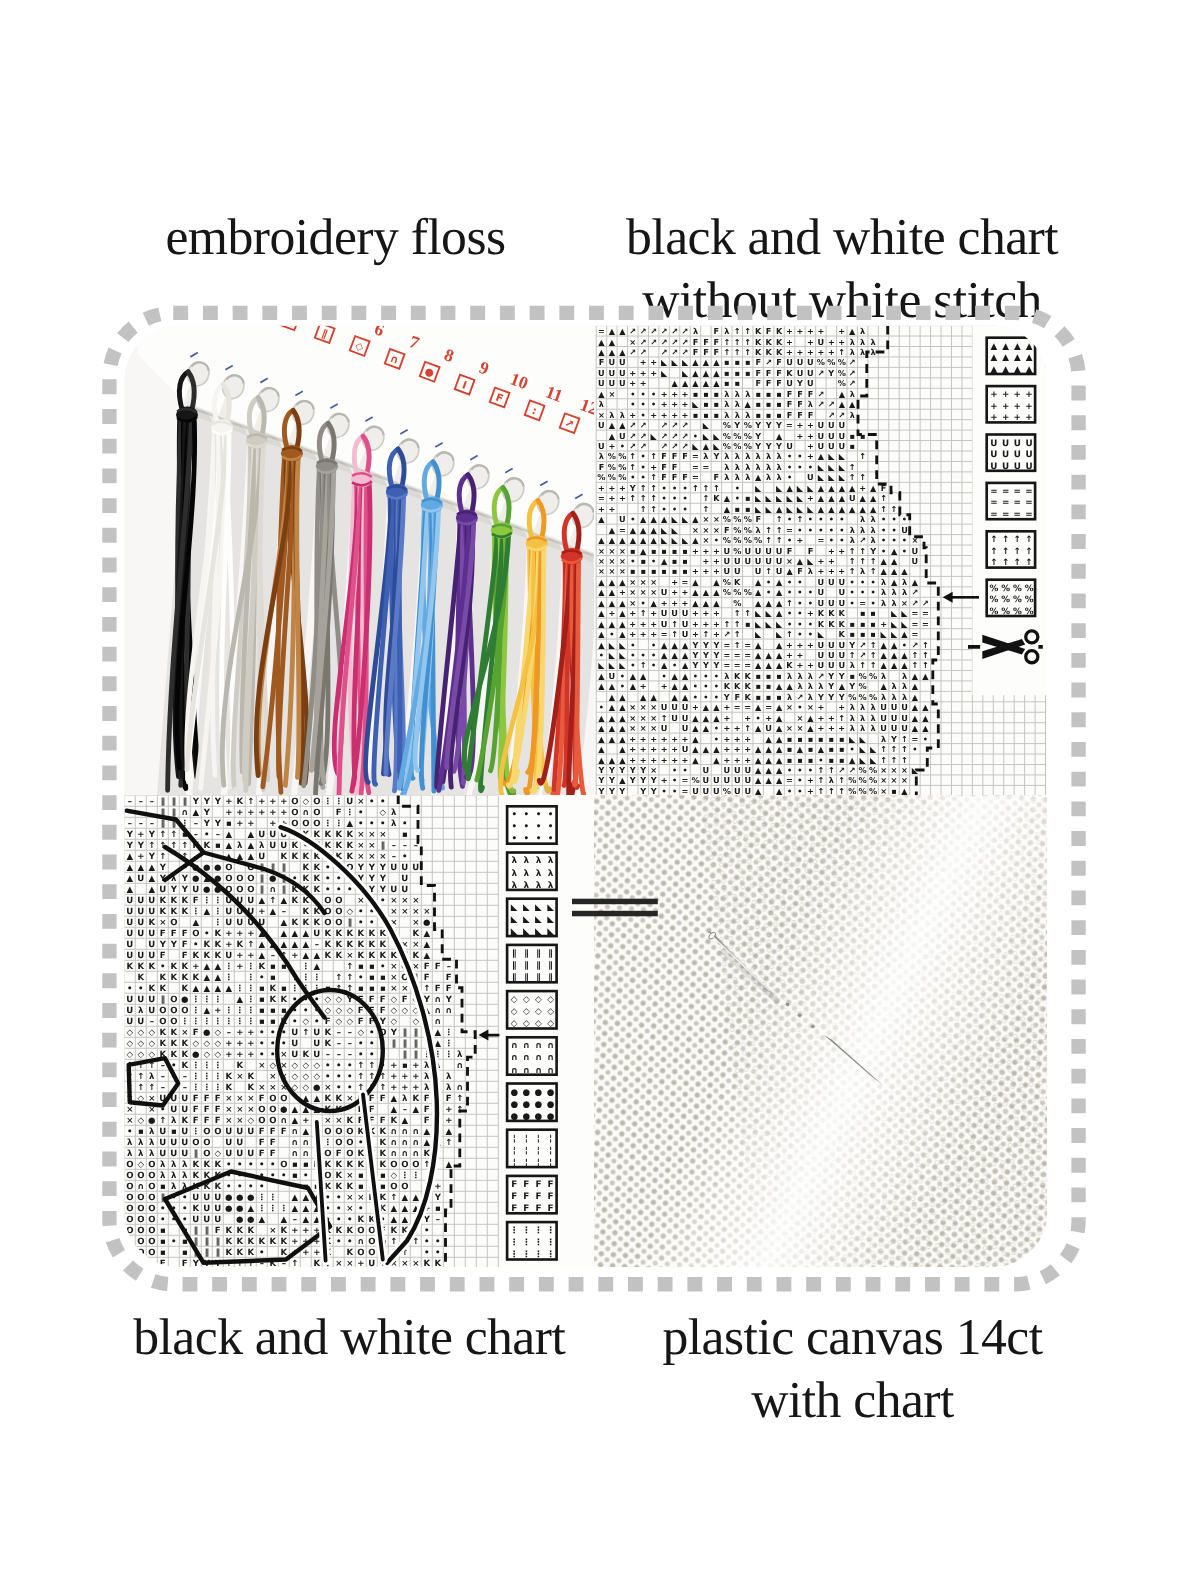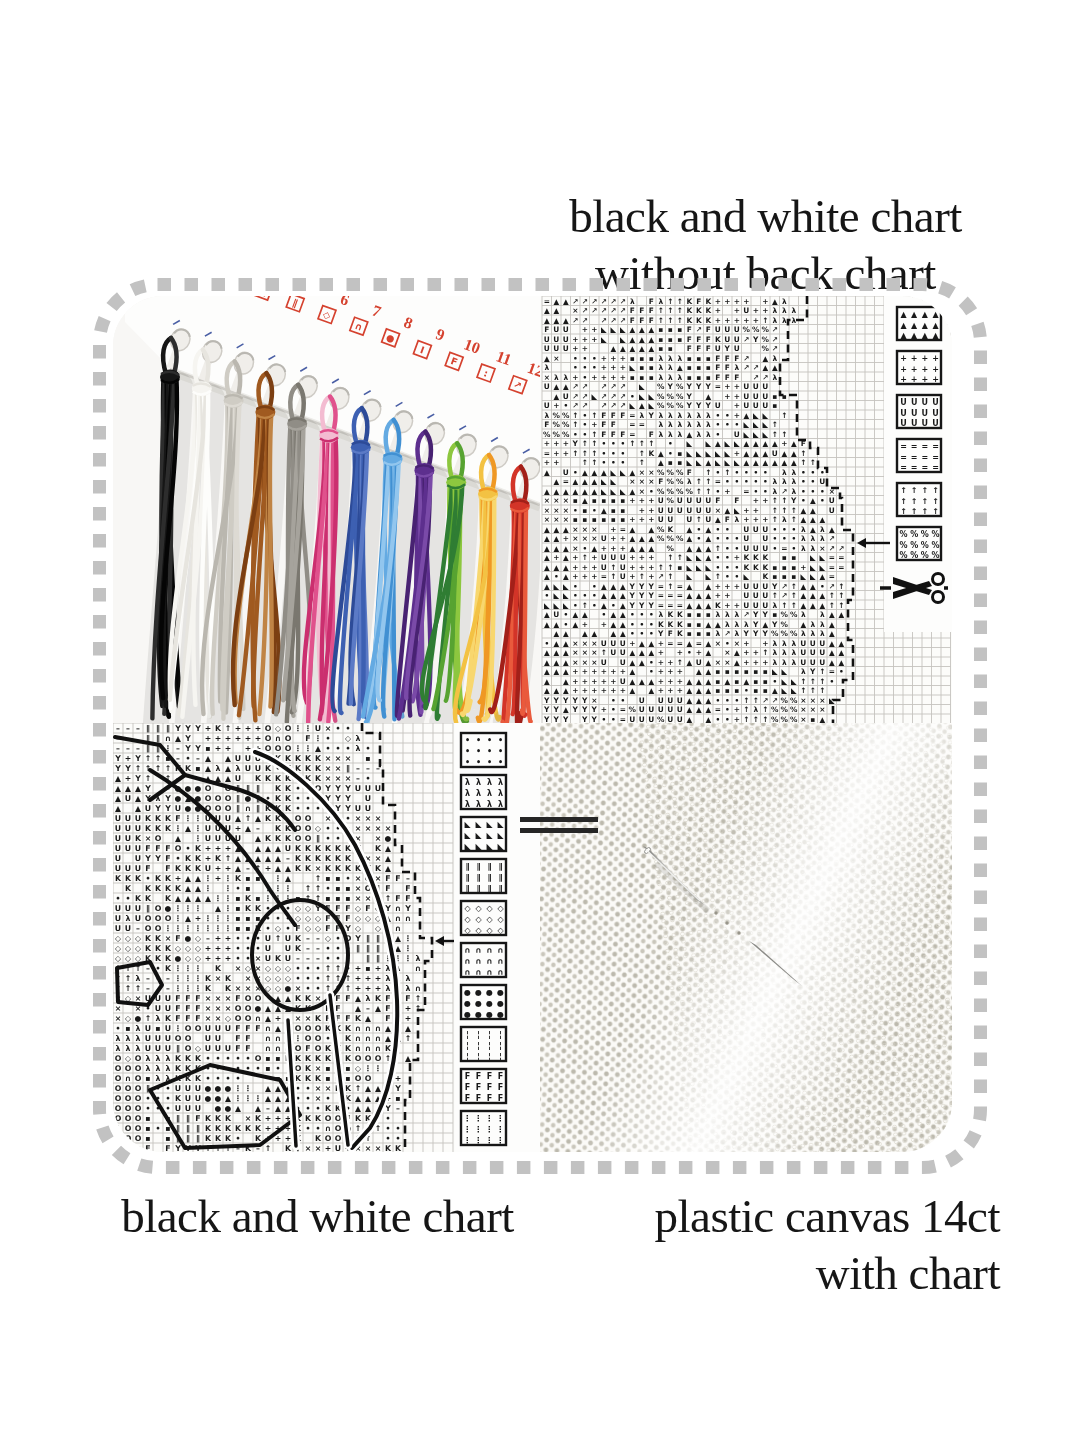--- a/index.html
+++ b/index.html
@@ -33,29 +33,30 @@
   #equals-bar .bar{position:absolute;left:0;width:100%;height:4.5px;background:#262626;}
   #equals-bar .bar.b2{top:11px;}
   svg text{user-select:none;}
 </style>
 </head>
 <body>
 
 <div id="stage">
 
   <div class="caption" style="left: 95px; top: 188px; width: 420px; color: rgb(22, 22, 22);">
+    <div>embroidery floss</div>
   </div>
   <div class="caption" style="left: 543px; top: 188px; width: 445px; color: rgb(22, 22, 22);">
     <div>black and white chart</div>
-    <div>without back chart</div>
+    <div>without white stitch</div>
   </div>
   <div class="caption" style="left: 95px; top: 1188px; width: 445px; color: rgb(22, 22, 22);">
     <div>black and white chart</div>
   </div>
-  <div class="caption" style="left: 550px; top: 1188px; width: 450px; color: rgb(22, 22, 22); text-align: right;">
+  <div class="caption" style="left: 550px; top: 1188px; width: 450px; color: rgb(22, 22, 22);">
     <div>plastic canvas 14ct</div>
     <div>with chart</div>
   </div>
 
   <svg class="abs" width="1080" height="1440" style="left:0;top:0;pointer-events:none;">
     <rect id="border-rect" x="99.5" y="284.5" width="881" height="883" rx="58" fill="none" stroke-width="13" stroke-dasharray="13.5 13.5" stroke="#c2c2c2"></rect>
   </svg>
 
   <div id="photos">
     <div class="quad" id="q-floss">

